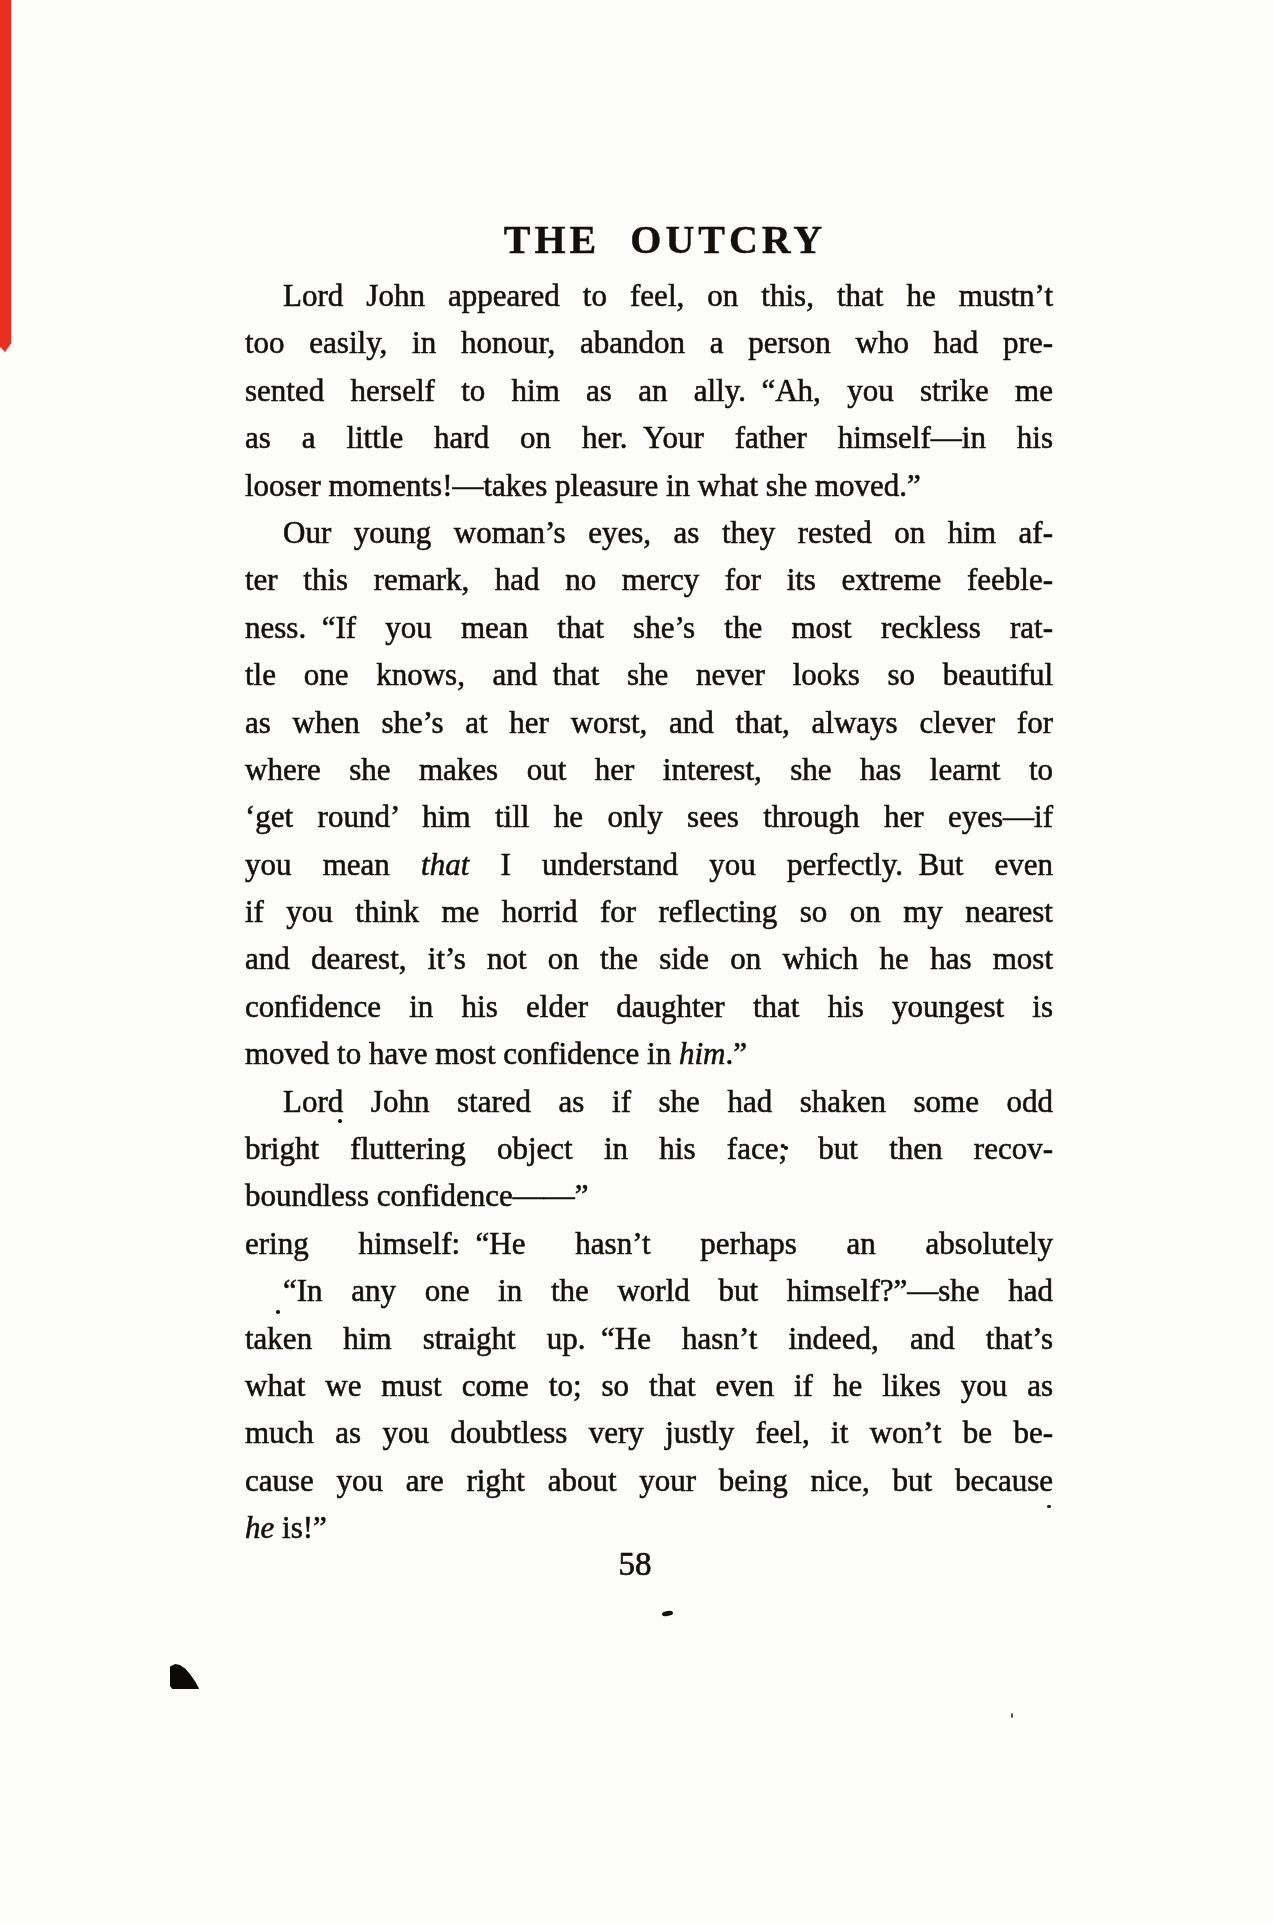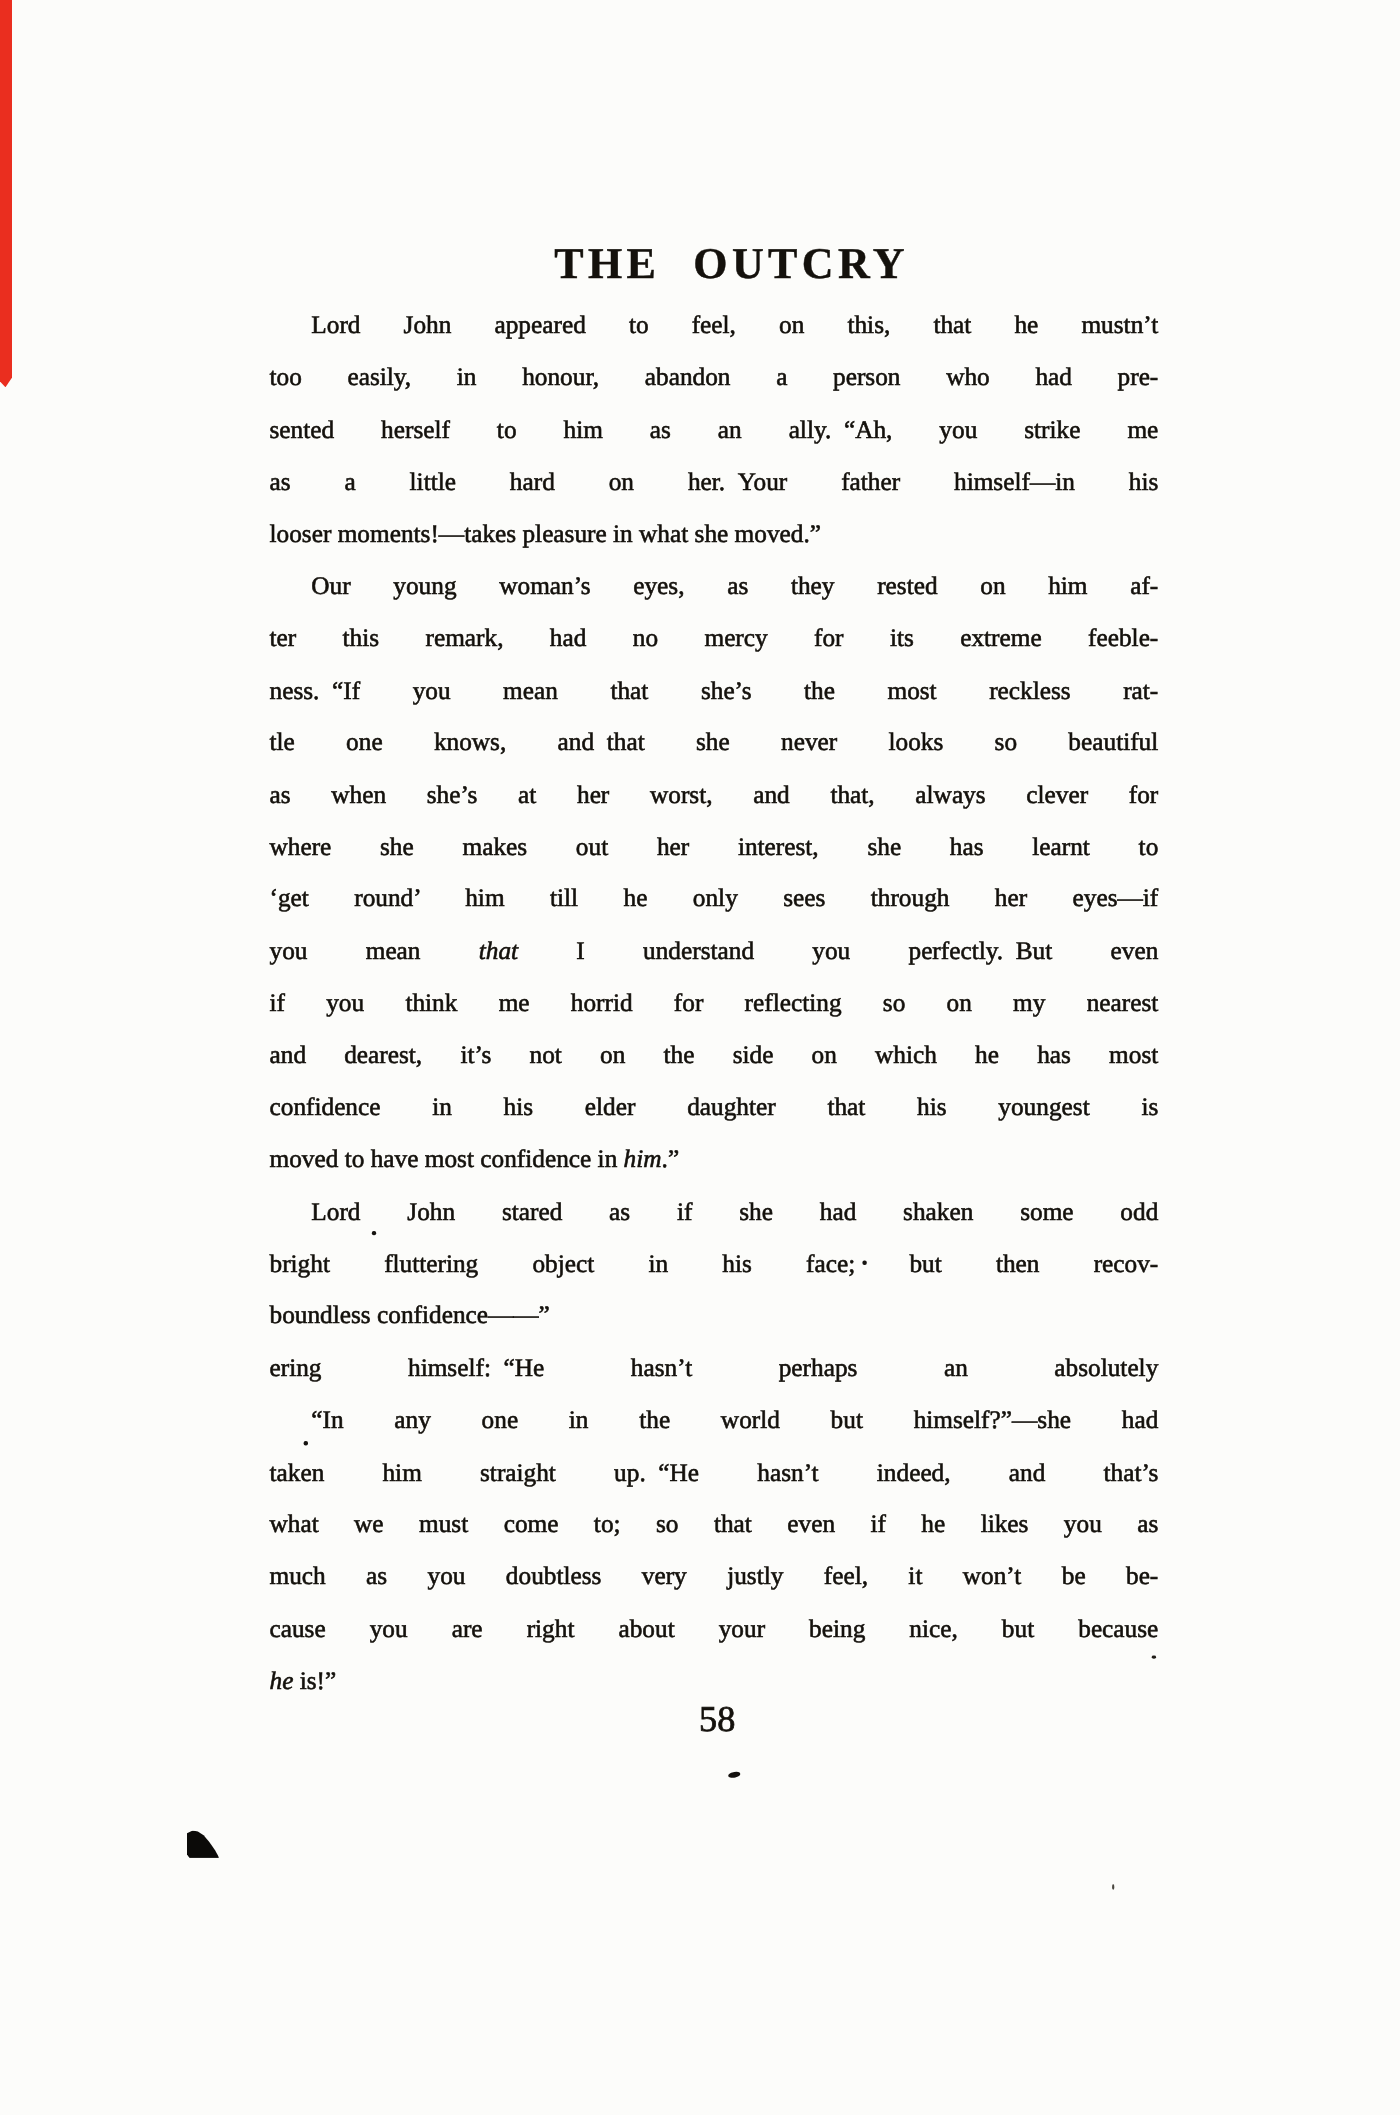--- a/index.html
+++ b/index.html
@@ -20,32 +20,32 @@
   }
   .title {
     position:absolute; left:245px; top:204px; width:808px;
     margin:16px; text-align:center;
     font-size:40px; font-weight:bold; line-height:1;
     letter-spacing:4px; word-spacing:16px;
     -webkit-text-stroke:0.4px currentColor;
   }
   .text-block {
     position:absolute; left:245px; top:272px; width:808px;
-    font-size:23px; line-height:47.4px;
+    font-size:31px; line-height:47.4px;
     -webkit-text-stroke:0.55px currentColor;
   }
   .line {
     text-align:justify; text-align-last:justify;
     height:47.4px; white-space:normal; overflow:visible;
   }
   .line.indent { text-indent:38px; }
   .line.last { text-align-last:left; }
   .line i { }
   .page-number {
-    position:absolute; left:248px; top:1541px; width:808px;
+    position:absolute; left:231px; top:1541px; width:808px;
     text-align:center; font-size:33px; line-height:47px;
     -webkit-text-stroke:0.7px currentColor;
   }
   .ink-blob {
     position:absolute;
     background:#0b0a08;
     clip-path:polygon(0% 10%,18% 0%,34% 4%,52% 18%,70% 42%,88% 72%,100% 98%,100% 100%,8% 100%,0% 88%);
   }
   .speck { position:absolute; border-radius:45%; }
 </style>

